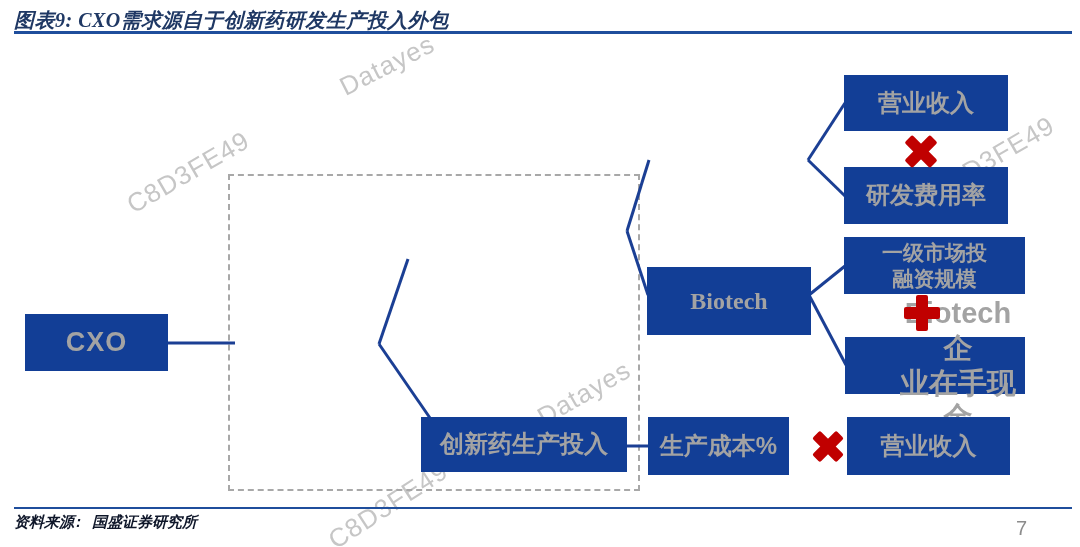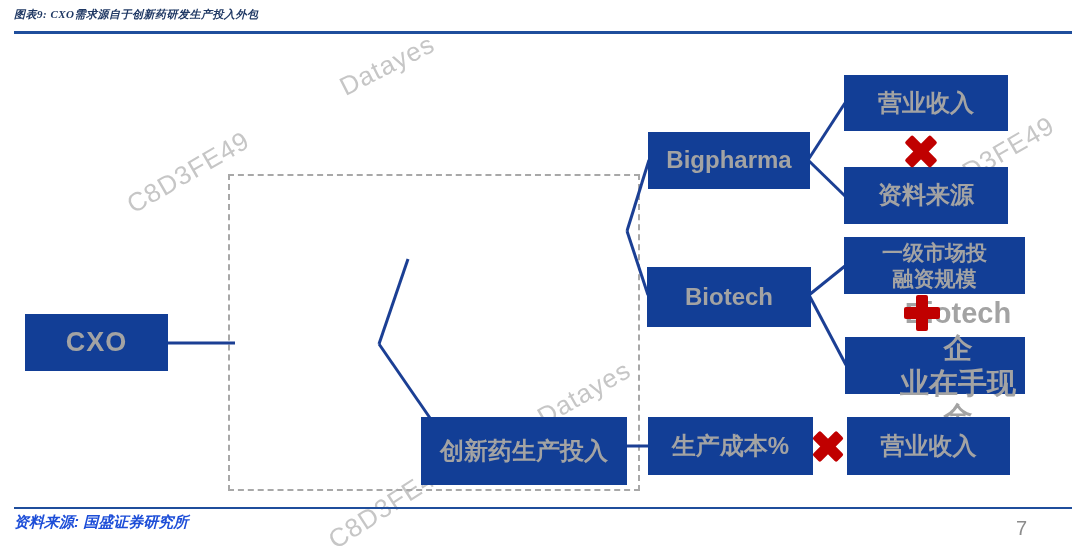--- a/index.html
+++ b/index.html
@@ -4,28 +4,28 @@
 <style>
   html,body{margin:0;padding:0;background:#ffffff;}
   #page{
     position:relative;width:1080px;height:547px;background:#ffffff;overflow:hidden;
     font-family:"Liberation Sans", sans-serif;
   }
   
   .fig-title{
     position:absolute;left:14px;top:7px;width:1050px;
     font-family:"Liberation Serif", serif;font-style:italic;font-weight:bold;
-    font-size:11px;color:#1f3864;letter-spacing:0.5px;z-index:5;
+    font-size:20px;color:#1f3864;letter-spacing:0.5px;z-index:5;
   }
   .title-rule{position:absolute;left:14px;top:31px;width:1058px;height:3px;background:#1f4e9c;z-index:5;}
   .footer-rule{position:absolute;left:14px;top:507px;width:1058px;height:2px;background:#1f4e9c;z-index:4;}
   .source-note{
     position:absolute;left:14px;top:513px;
-    font-family:Liberation Sans, sans-serif;font-style:italic;font-weight:bold;
-    font-size:15px;color:#1d4ed8;z-index:5;
+    font-family:Liberation Mono, monospace;font-style:italic;font-weight:bold;
+    font-size:15px;color:#0f172a;z-index:5;
   }
   .page-number{position:absolute;left:1016px;top:517px;font-size:20px;color:#8c8c8c;z-index:5;}
   
   .wm{
     position:absolute;color:#c6c6c6;font-size:26px;letter-spacing:1px;
     transform:rotate(-30deg);white-space:nowrap;z-index:1;user-select:none;
   }
   #wm-1{left:336px;top:50px;transform:rotate(-27deg);}
   #wm-2{left:120px;top:157px;}
   #wm-3{left:925px;top:142px;}
@@ -38,28 +38,28 @@
   }
   #connectors{position:absolute;left:0;top:0;width:1080px;height:547px;z-index:3;}
   .node{
     position:absolute;display:flex;align-items:center;justify-content:center;
     background:#123e96;color:#a3a3a3;font-weight:bold;text-align:center;
     font-size:24px;line-height:1.2;white-space:pre-line;z-index:4;
   }
   #node-cxo{left:25px;top:314px;width:143px;height:57px;font-size:27px;letter-spacing:1px;}
   #node-outsourcing-rate{left:235px;top:314px;width:142px;height:57px;}
   #node-rd-investment{left:421px;top:203px;width:206px;height:55px;}
-  #node-production-investment{left:421px;top:417px;width:206px;height:68px;}
+  #node-production-investment{left:421px;top:417px;width:206px;height:55px;}
   #node-bigpharma{left:648px;top:132px;width:162px;height:57px;}
-  #node-biotech{left:647px;top:267px;width:164px;height:60px;}
+  #node-biotech{left:647px;top:267px;width:164px;height:68px;font-family:Liberation Serif, serif;}
   #node-revenue-top{left:844px;top:75px;width:164px;height:56px;}
   #node-rd-expense-ratio{left:844px;top:167px;width:164px;height:57px;}
   #node-primary-market{left:844px;top:237px;width:181px;height:57px;font-size:21px;}
   #node-biotech-cash{left:845px;top:337px;width:134px;height:57px;font-size:29px;padding-left:46px;}
-  #node-production-cost{left:648px;top:417px;width:165px;height:58px;}
+  #node-production-cost{left:648px;top:417px;width:141px;height:58px;}
   #node-revenue-bottom{left:847px;top:417px;width:163px;height:58px;}
   
   .op{position:absolute;width:36px;height:36px;z-index:4;}
   .op .bar{
     position:absolute;left:0;top:50%;width:100%;height:11px;margin-top:-5.5px;
     background:#c00000;border-radius:2px;
   }
   .op-x .bar.a{transform:rotate(45deg);}
   .op-x .bar.b{transform:rotate(-45deg);}
   .op-plus .bar.a{transform:rotate(0deg);height:12px;margin-top:-6px;}
@@ -94,24 +94,23 @@
       <line x1="808" y1="160" x2="845" y2="103"></line>
       <line x1="808" y1="160" x2="845" y2="196"></line>
       <line x1="809" y1="295" x2="845" y2="266"></line>
       <line x1="809" y1="295" x2="846" y2="365"></line>
       <line x1="627" y1="446" x2="648" y2="446"></line>
     </g>
   </svg>
 
   <div class="node" id="node-cxo">CXO</div>
   <div class="node" id="node-production-investment">创新药生产投入</div>
-  <div class="node" id="node-bigpharma">Bigpharma</div>
   <div class="node" id="node-biotech">Biotech</div>
   <div class="node" id="node-revenue-top">营业收入</div>
-  <div class="node" id="node-rd-expense-ratio">资料来源</div>
+  <div class="node" id="node-rd-expense-ratio">研发费用率</div>
   <div class="node" id="node-primary-market">一级市场投
 融资规模</div>
   <div class="node" id="node-biotech-cash">Biotech企
 业在手现金</div>
   <div class="node" id="node-production-cost">生产成本%</div>
   <div class="node" id="node-revenue-bottom">营业收入</div>
 
   <div class="op op-x" id="op-multiply-top" aria-label="×">
     <div class="bar a"></div>
     <div class="bar b"></div>

